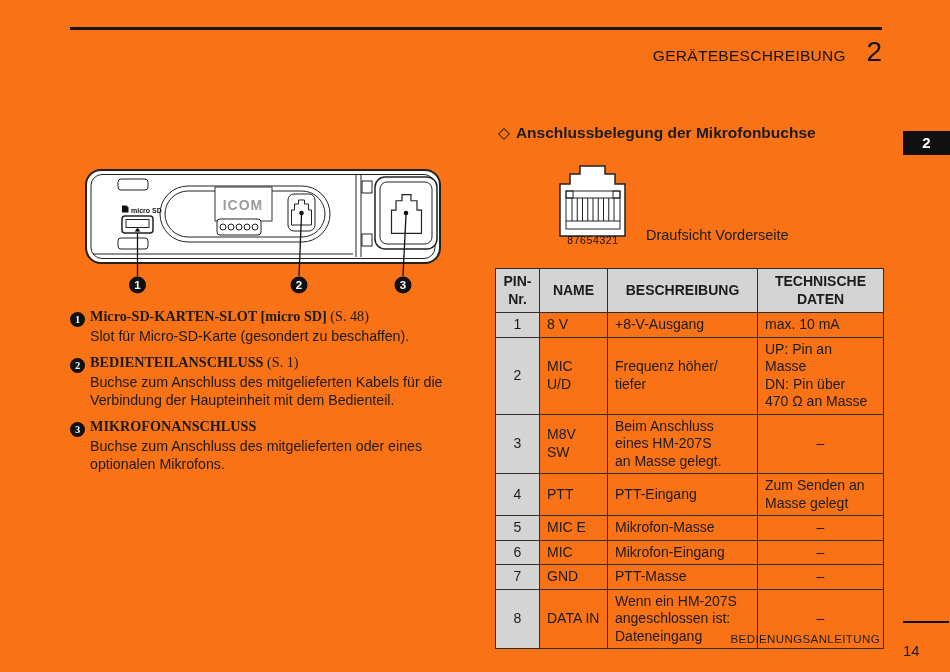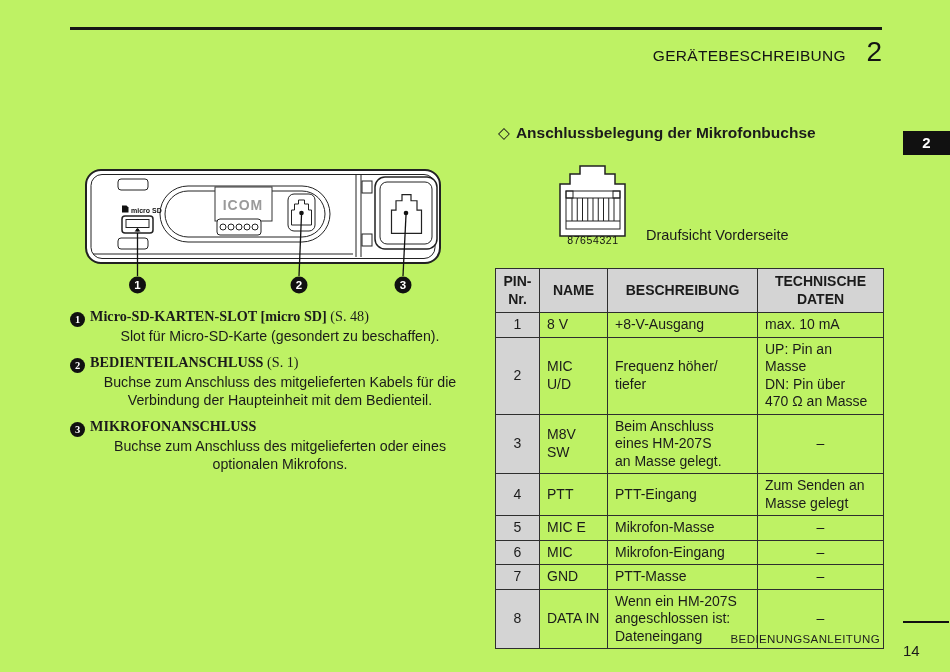--- a/index.html
+++ b/index.html
@@ -1,18 +1,18 @@
 <!DOCTYPE html>
 <html><head>
 <meta charset="utf-8">
 <style>
   * { margin:0; padding:0; box-sizing:border-box; }
   html,body { background:#fff; }
   .page {
-    position:relative; width:950px; height:672px; background:#bef264;
+    position:relative; width:950px; height:672px; background:#f97316;
     font-family:"Liberation Sans", sans-serif; color:#1b1b1b; overflow:hidden;
   }
   
   .top-rule { position:absolute; left:70px; top:27px; width:812px; height:3px; background:#161616; }
   .page-header { position:absolute; top:36px; left:0; width:882px; text-align:right; white-space:nowrap; }
   .chapter-title { font-size:15.5px; letter-spacing:.3px; color:#141414; }
   .chapter-number { font-size:28px; margin-left:16px; color:#141414; }
   .side-tab {
     position:absolute; right:0; top:131px; width:47px; height:24px; background:#111;
     color:#fff; font-size:15px; font-weight:bold; text-align:center; line-height:24px;
@@ -26,21 +26,21 @@
   
   .legend { position:absolute; left:70px; top:307px; width:400px; font-size:14.2px; }
   .legend-item { margin-bottom:7px; }
   .legend-title { line-height:19px;font-family:Liberation Serif, serif; }
   .legend-title b { font-weight:bold; }
   .badge {
     display:inline-block; width:15px; height:15px; border-radius:50%; background:#111;
     color:#fff; font-size:10.5px; font-weight:bold; line-height:15px; text-align:center;
     margin-right:5px; vertical-align:-2px;
   }
-  .legend-body { padding-left:20px; line-height:18.5px;text-align:center; }
+  .legend-body { padding-left:20px; line-height:18.5px; }
   
   .pinout-heading { position:absolute; left:498px; top:124px; font-size:15.5px; font-weight:bold; white-space:nowrap; }
   .pinout-heading .diamond { font-weight:normal; margin-right:6px; }
   .jack-figure { position:absolute; left:556px; top:163px; }
   .view-label { position:absolute; left:646px; top:227px; font-size:14.5px; }
   
   table.pin-table {
     position:absolute; left:495px; top:268px; width:388px;
     border-collapse:collapse; font-size:14px; table-layout:fixed;
   }

